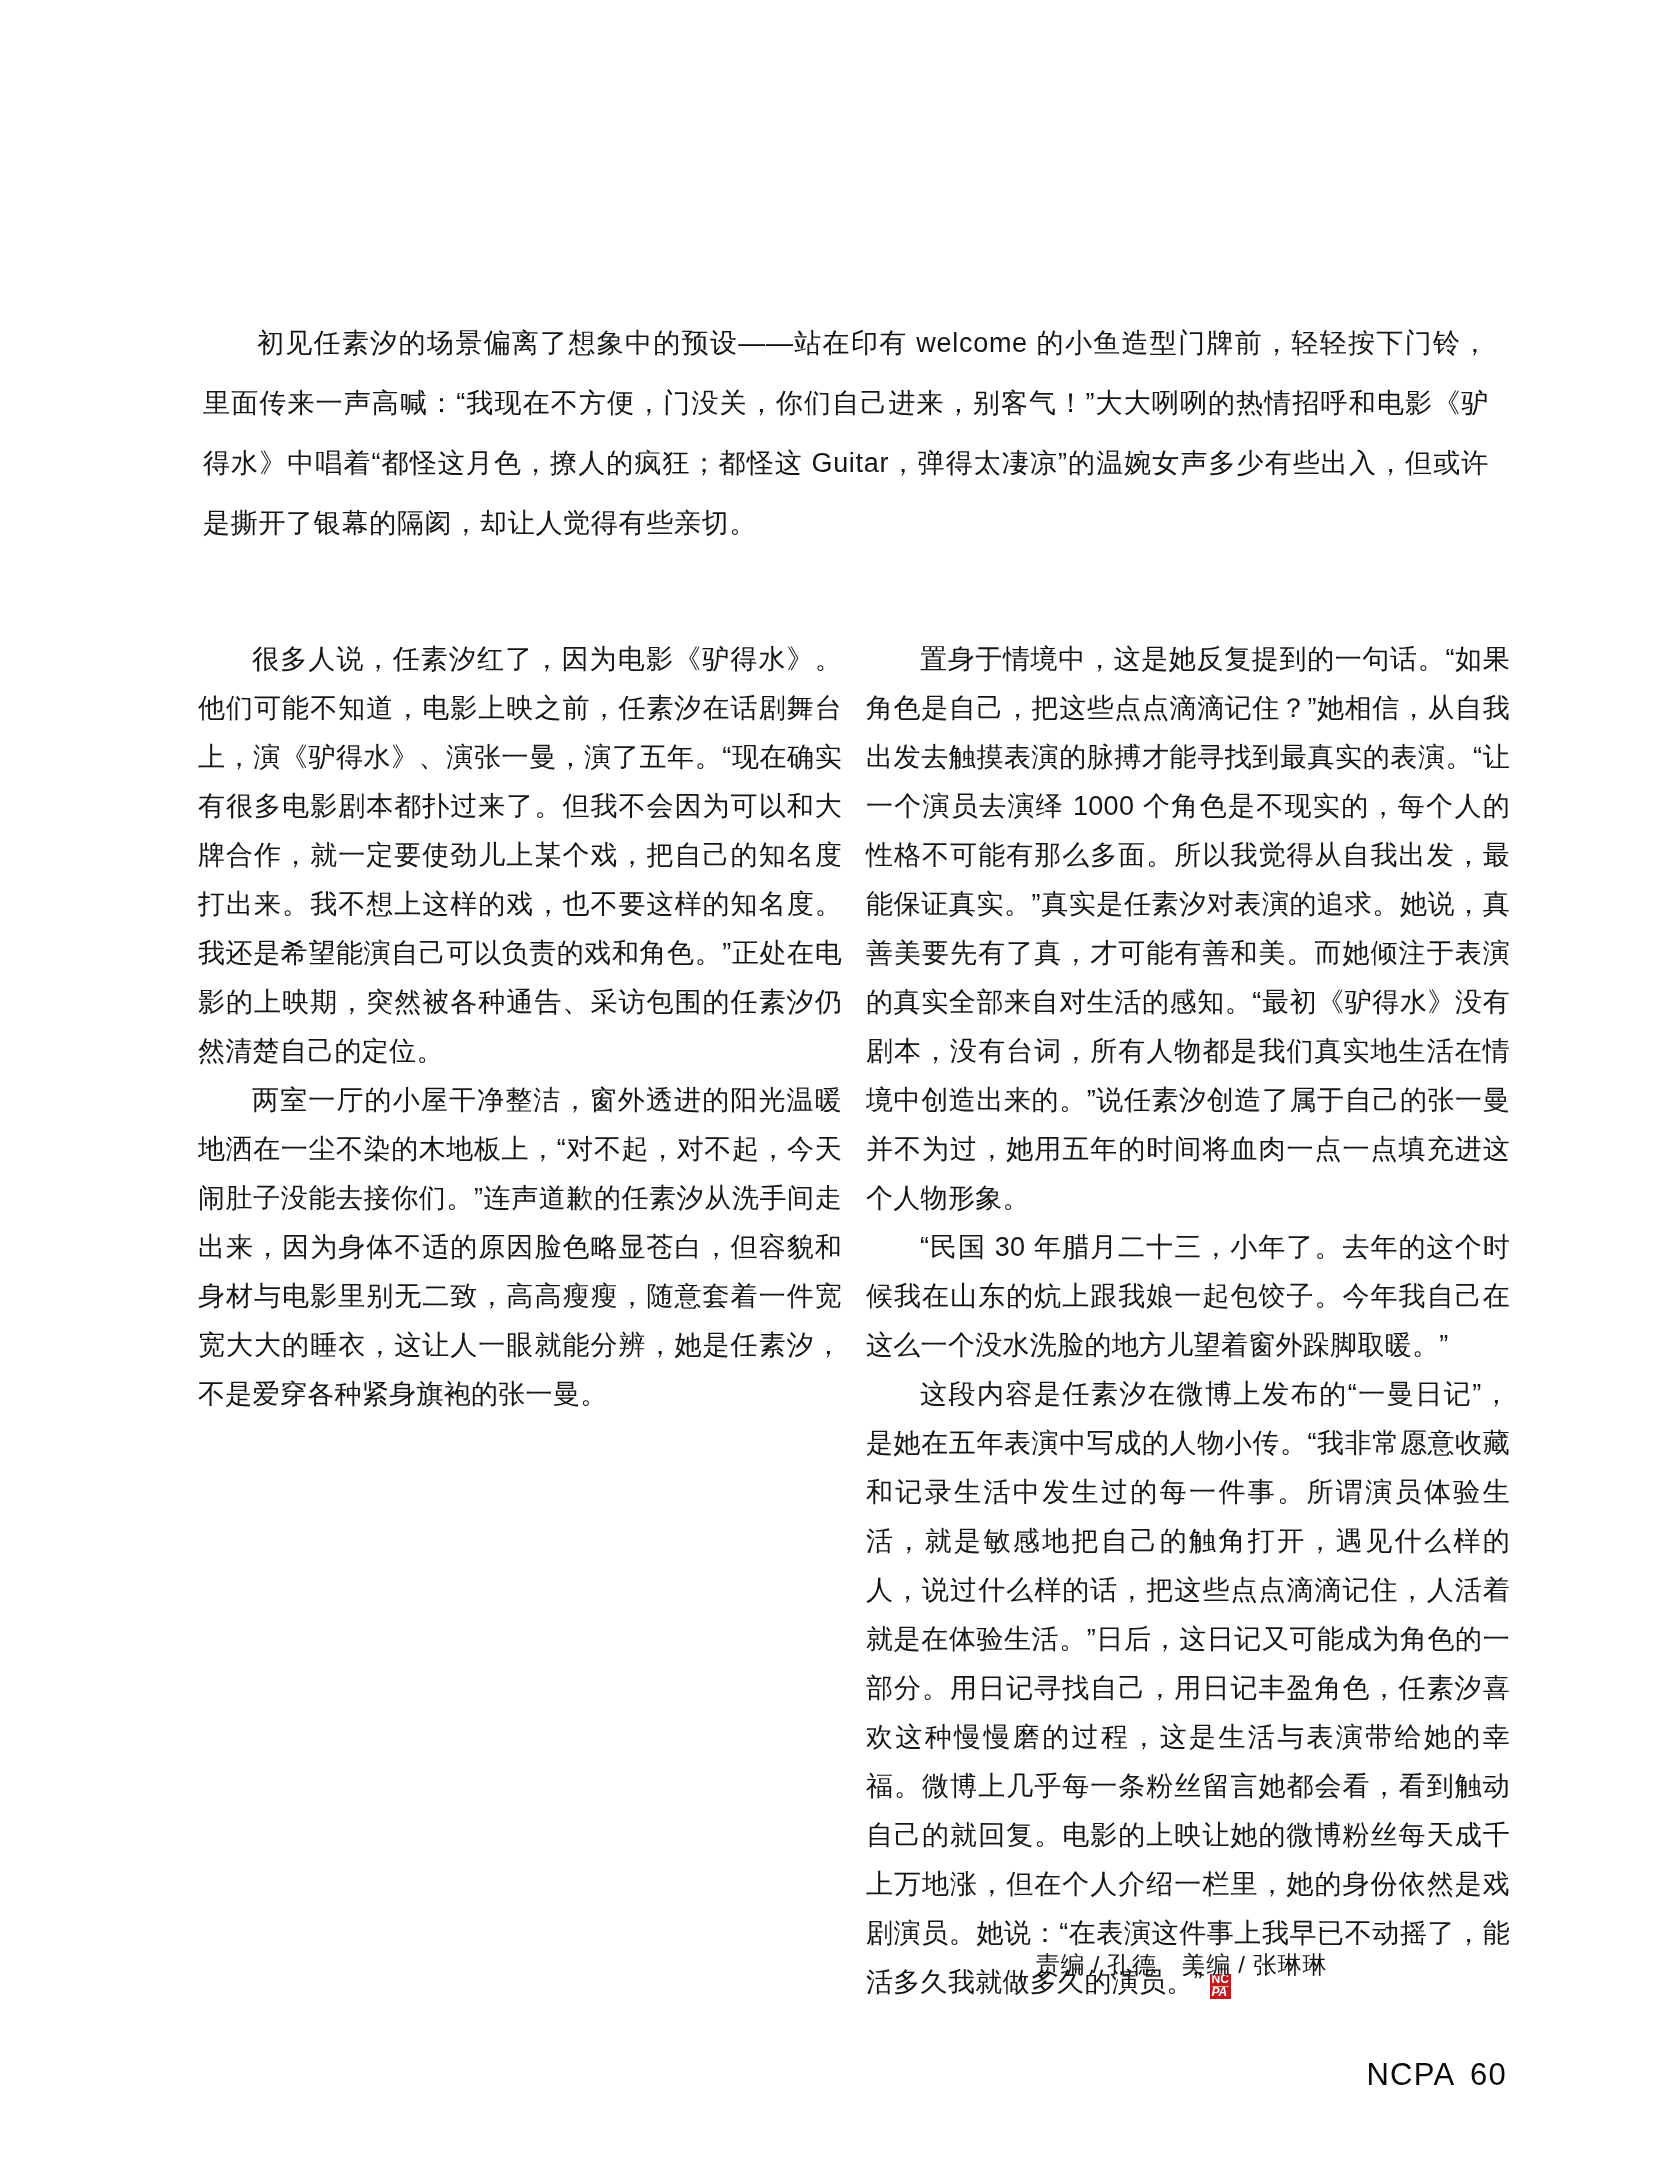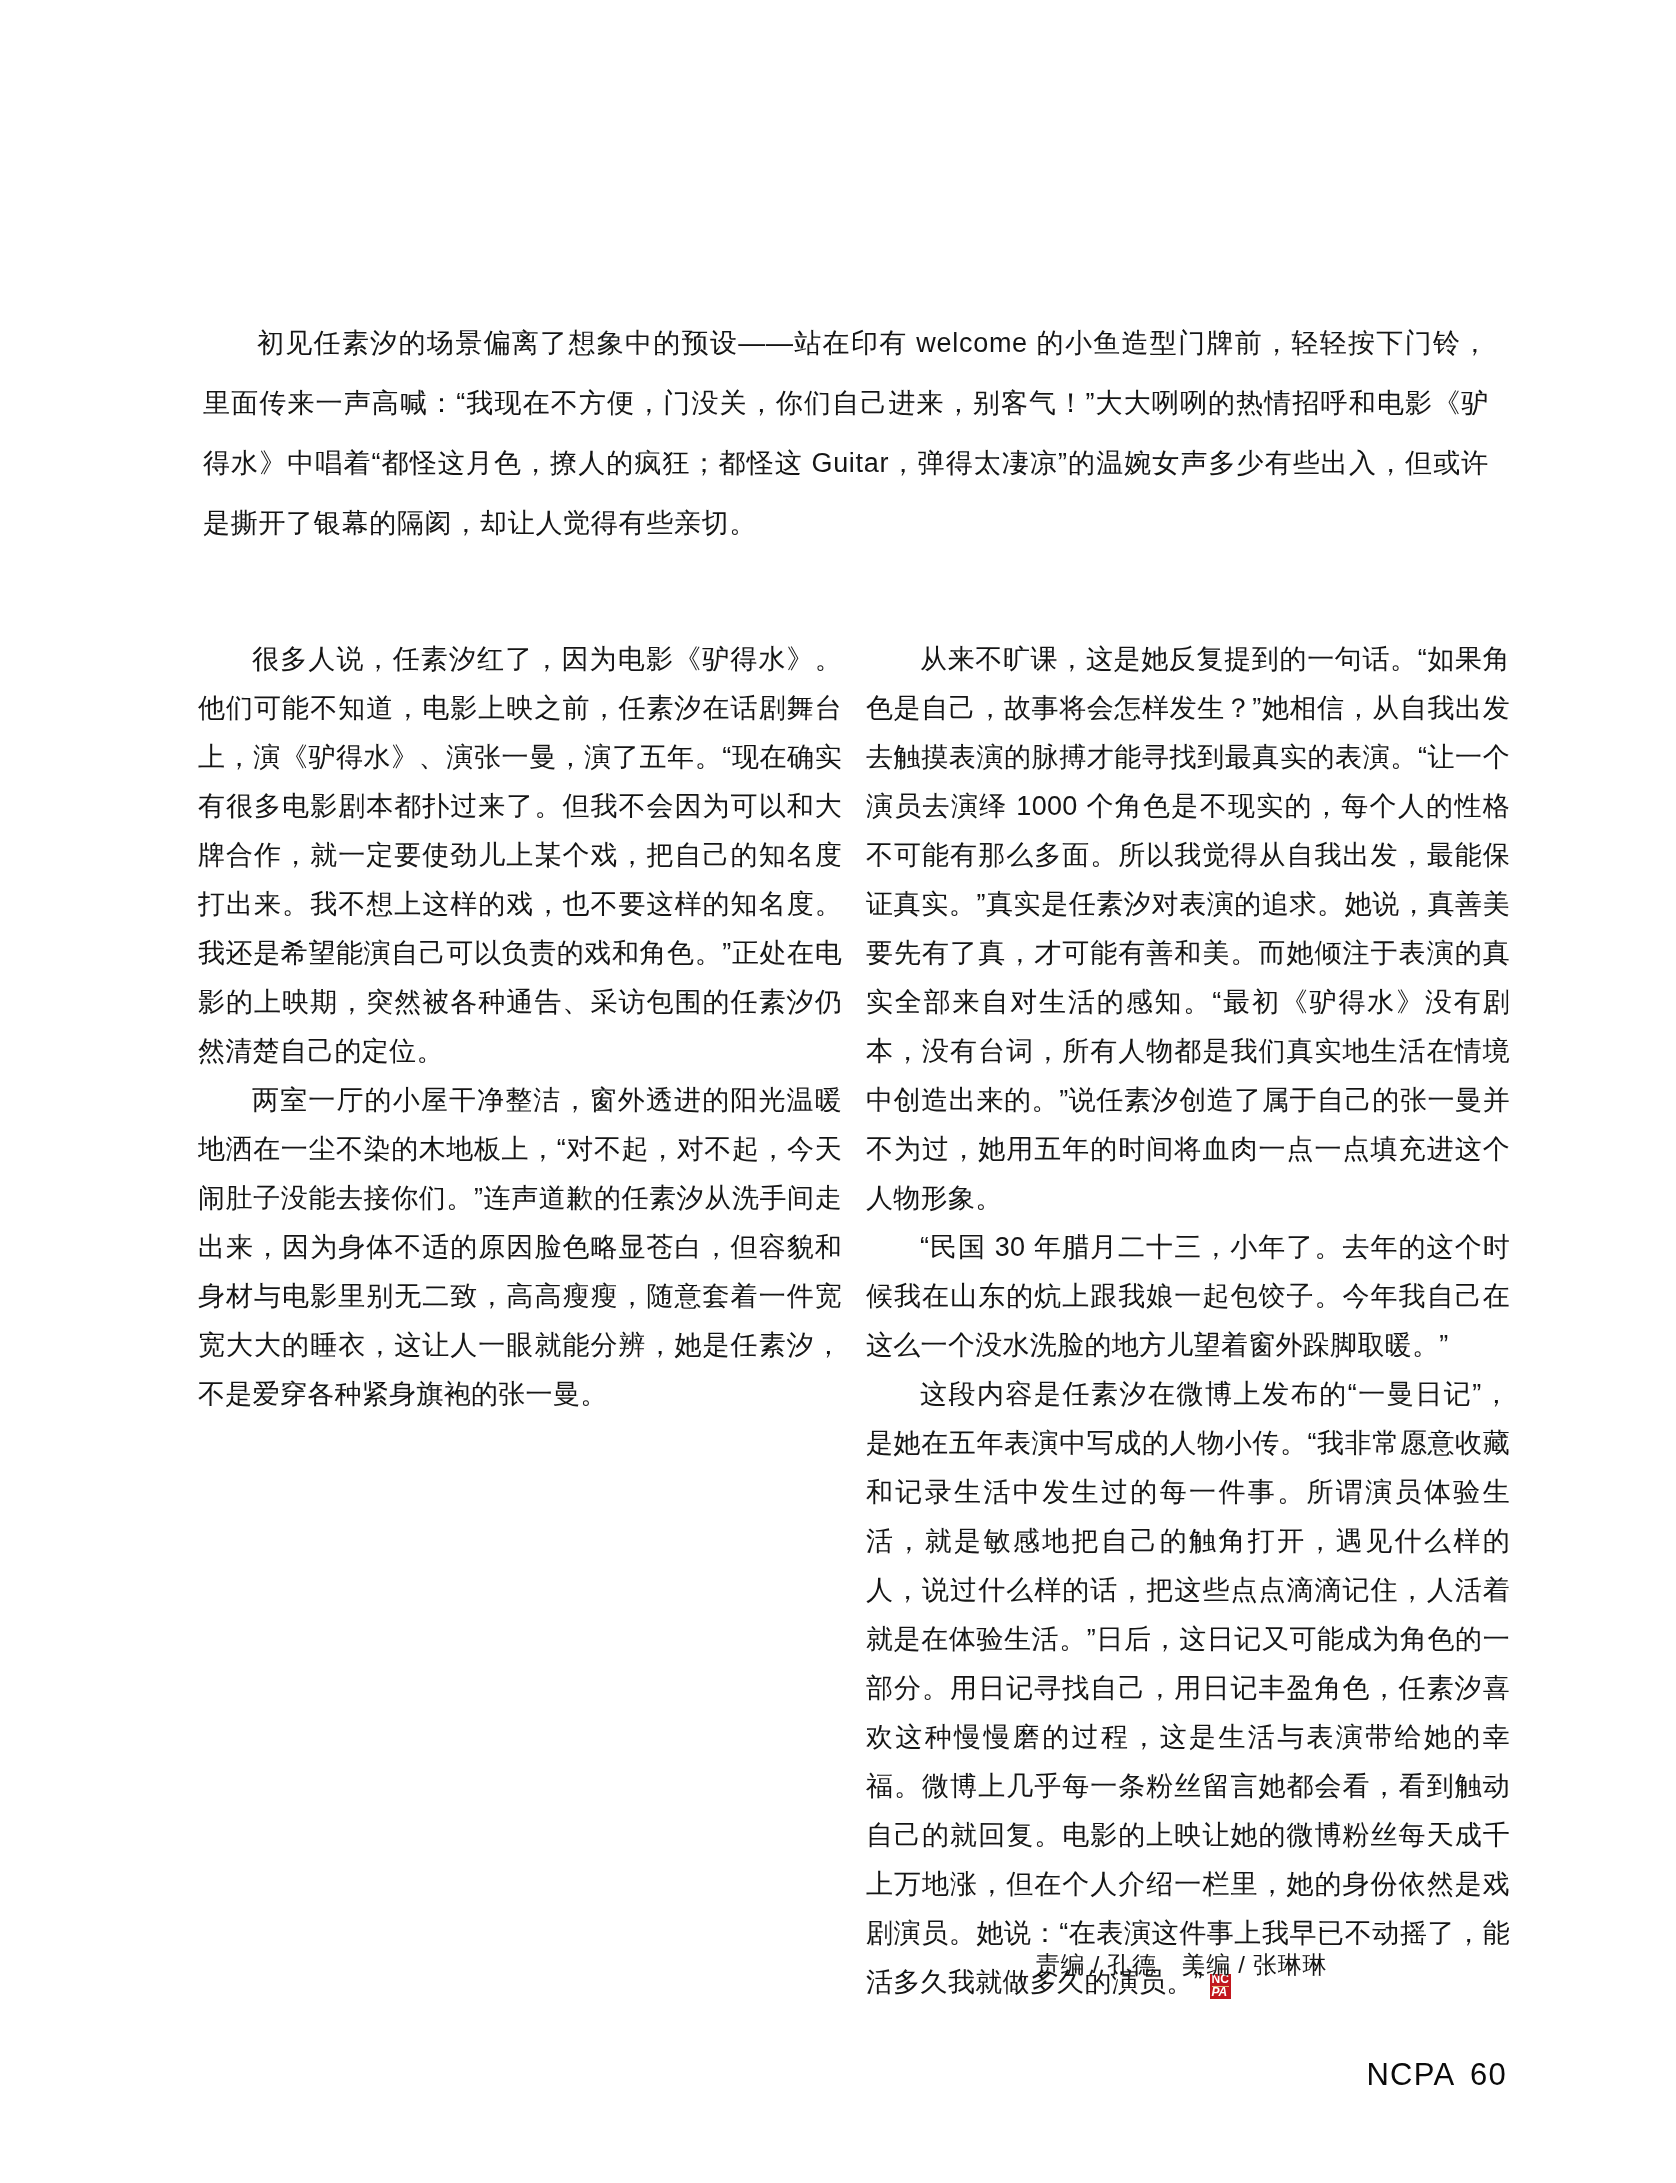--- a/index.html
+++ b/index.html
@@ -90,21 +90,21 @@
   <div class="intro">
     <p>初见任素汐的场景偏离了想象中的预设——站在印有 welcome 的小鱼造型门牌前，轻轻按下门铃，里面传来一声高喊：“我现在不方便，门没关，你们自己进来，别客气！”大大咧咧的热情招呼和电影《驴得水》中唱着“都怪这月色，撩人的疯狂；都怪这 Guitar，弹得太凄凉”的温婉女声多少有些出入，但或许是撕开了银幕的隔阂，却让人觉得有些亲切。</p>
   </div>
 
   <div class="col col-left">
     <p>很多人说，任素汐红了，因为电影《驴得水》。他们可能不知道，电影上映之前，任素汐在话剧舞台上，演《驴得水》、演张一曼，演了五年。“现在确实有很多电影剧本都扑过来了。但我不会因为可以和大牌合作，就一定要使劲儿上某个戏，把自己的知名度打出来。我不想上这样的戏，也不要这样的知名度。我还是希望能演自己可以负责的戏和角色。”正处在电影的上映期，突然被各种通告、采访包围的任素汐仍然清楚自己的定位。</p>
     <p>两室一厅的小屋干净整洁，窗外透进的阳光温暖地洒在一尘不染的木地板上，“对不起，对不起，今天闹肚子没能去接你们。”连声道歉的任素汐从洗手间走出来，因为身体不适的原因脸色略显苍白，但容貌和身材与电影里别无二致，高高瘦瘦，随意套着一件宽宽大大的睡衣，这让人一眼就能分辨，她是任素汐，不是爱穿各种紧身旗袍的张一曼。</p>
   </div>
 
   <div class="col col-right">
-    <p>从来不旷课，这是她反复提到的一句话。“如果角色是自己，故事将会怎样发生？”她相信，从自我出发去触摸表演的脉搏才能寻找到最真实的表演。“让一个演员去演绎 1000 个角色是不现实的，每个人的性格不可能有那么多面。所以我觉得从自我出发，最能保证真实。”真实是任素汐对表演的追求。她说，真善美要先有了真，才可能有善和美。而她倾注于表演的真实全部来自对生活的感知。“最初《驴得水》没有剧本，没有台词，所有人物都是我们真实地生活在情境中创造出来的。”说任素汐创造了属于自己的张一曼并不为过，她用五年的时间将血肉一点一点填充进这个人物形象。</p>
+    <p>置身于情境中，这是她反复提到的一句话。“如果角色是自己，把这些点点滴滴记住？”她相信，从自我出发去触摸表演的脉搏才能寻找到最真实的表演。“让一个演员去演绎 1000 个角色是不现实的，每个人的性格不可能有那么多面。所以我觉得从自我出发，最能保证真实。”真实是任素汐对表演的追求。她说，真善美要先有了真，才可能有善和美。而她倾注于表演的真实全部来自对生活的感知。“最初《驴得水》没有剧本，没有台词，所有人物都是我们真实地生活在情境中创造出来的。”说任素汐创造了属于自己的张一曼并不为过，她用五年的时间将血肉一点一点填充进这个人物形象。</p>
     <p>“民国 30 年腊月二十三，小年了。去年的这个时候我在山东的炕上跟我娘一起包饺子。今年我自己在这么一个没水洗脸的地方儿望着窗外跺脚取暖。”</p>
     <p><span>这段内容是任素汐在微博上发布的“一曼日记”，是她在五年表演中写成的人物小传。“我非常愿意收藏和记录生活中发生过的每一件事。所谓演员体验生活，就是敏感地把自己的触角打开，遇见什么样的人，说过什么样的话，把这些点点滴滴记住，人活着就是在体验生活。”日后，这日记又可能成为角色的一部分。用日记寻找自己，用日记丰盈角色，任素汐喜欢这种慢慢磨的过程，这是生活与表演带给她的幸福。微博上几乎每一条粉丝留言她都会看，看到触动自己的就回复。电影的上映让她的微博粉丝每天成千上万地涨，但在个人介绍一栏里，她的身份依然是戏剧演员。她说：“在表演这件事上我早已不动摇了，能活多久我就做多久的演员。”</span><span class="stamp"><span class="stamp-row">NC</span><span class="stamp-row stamp-row2">PA</span></span></p>
   </div>
 
   <div class="credits">责编 / 孔德　美编 / 张琳琳</div>
 
   <div class="pageno"><span>NCPA</span><span class="num">60</span></div>
 
 </div>
 

